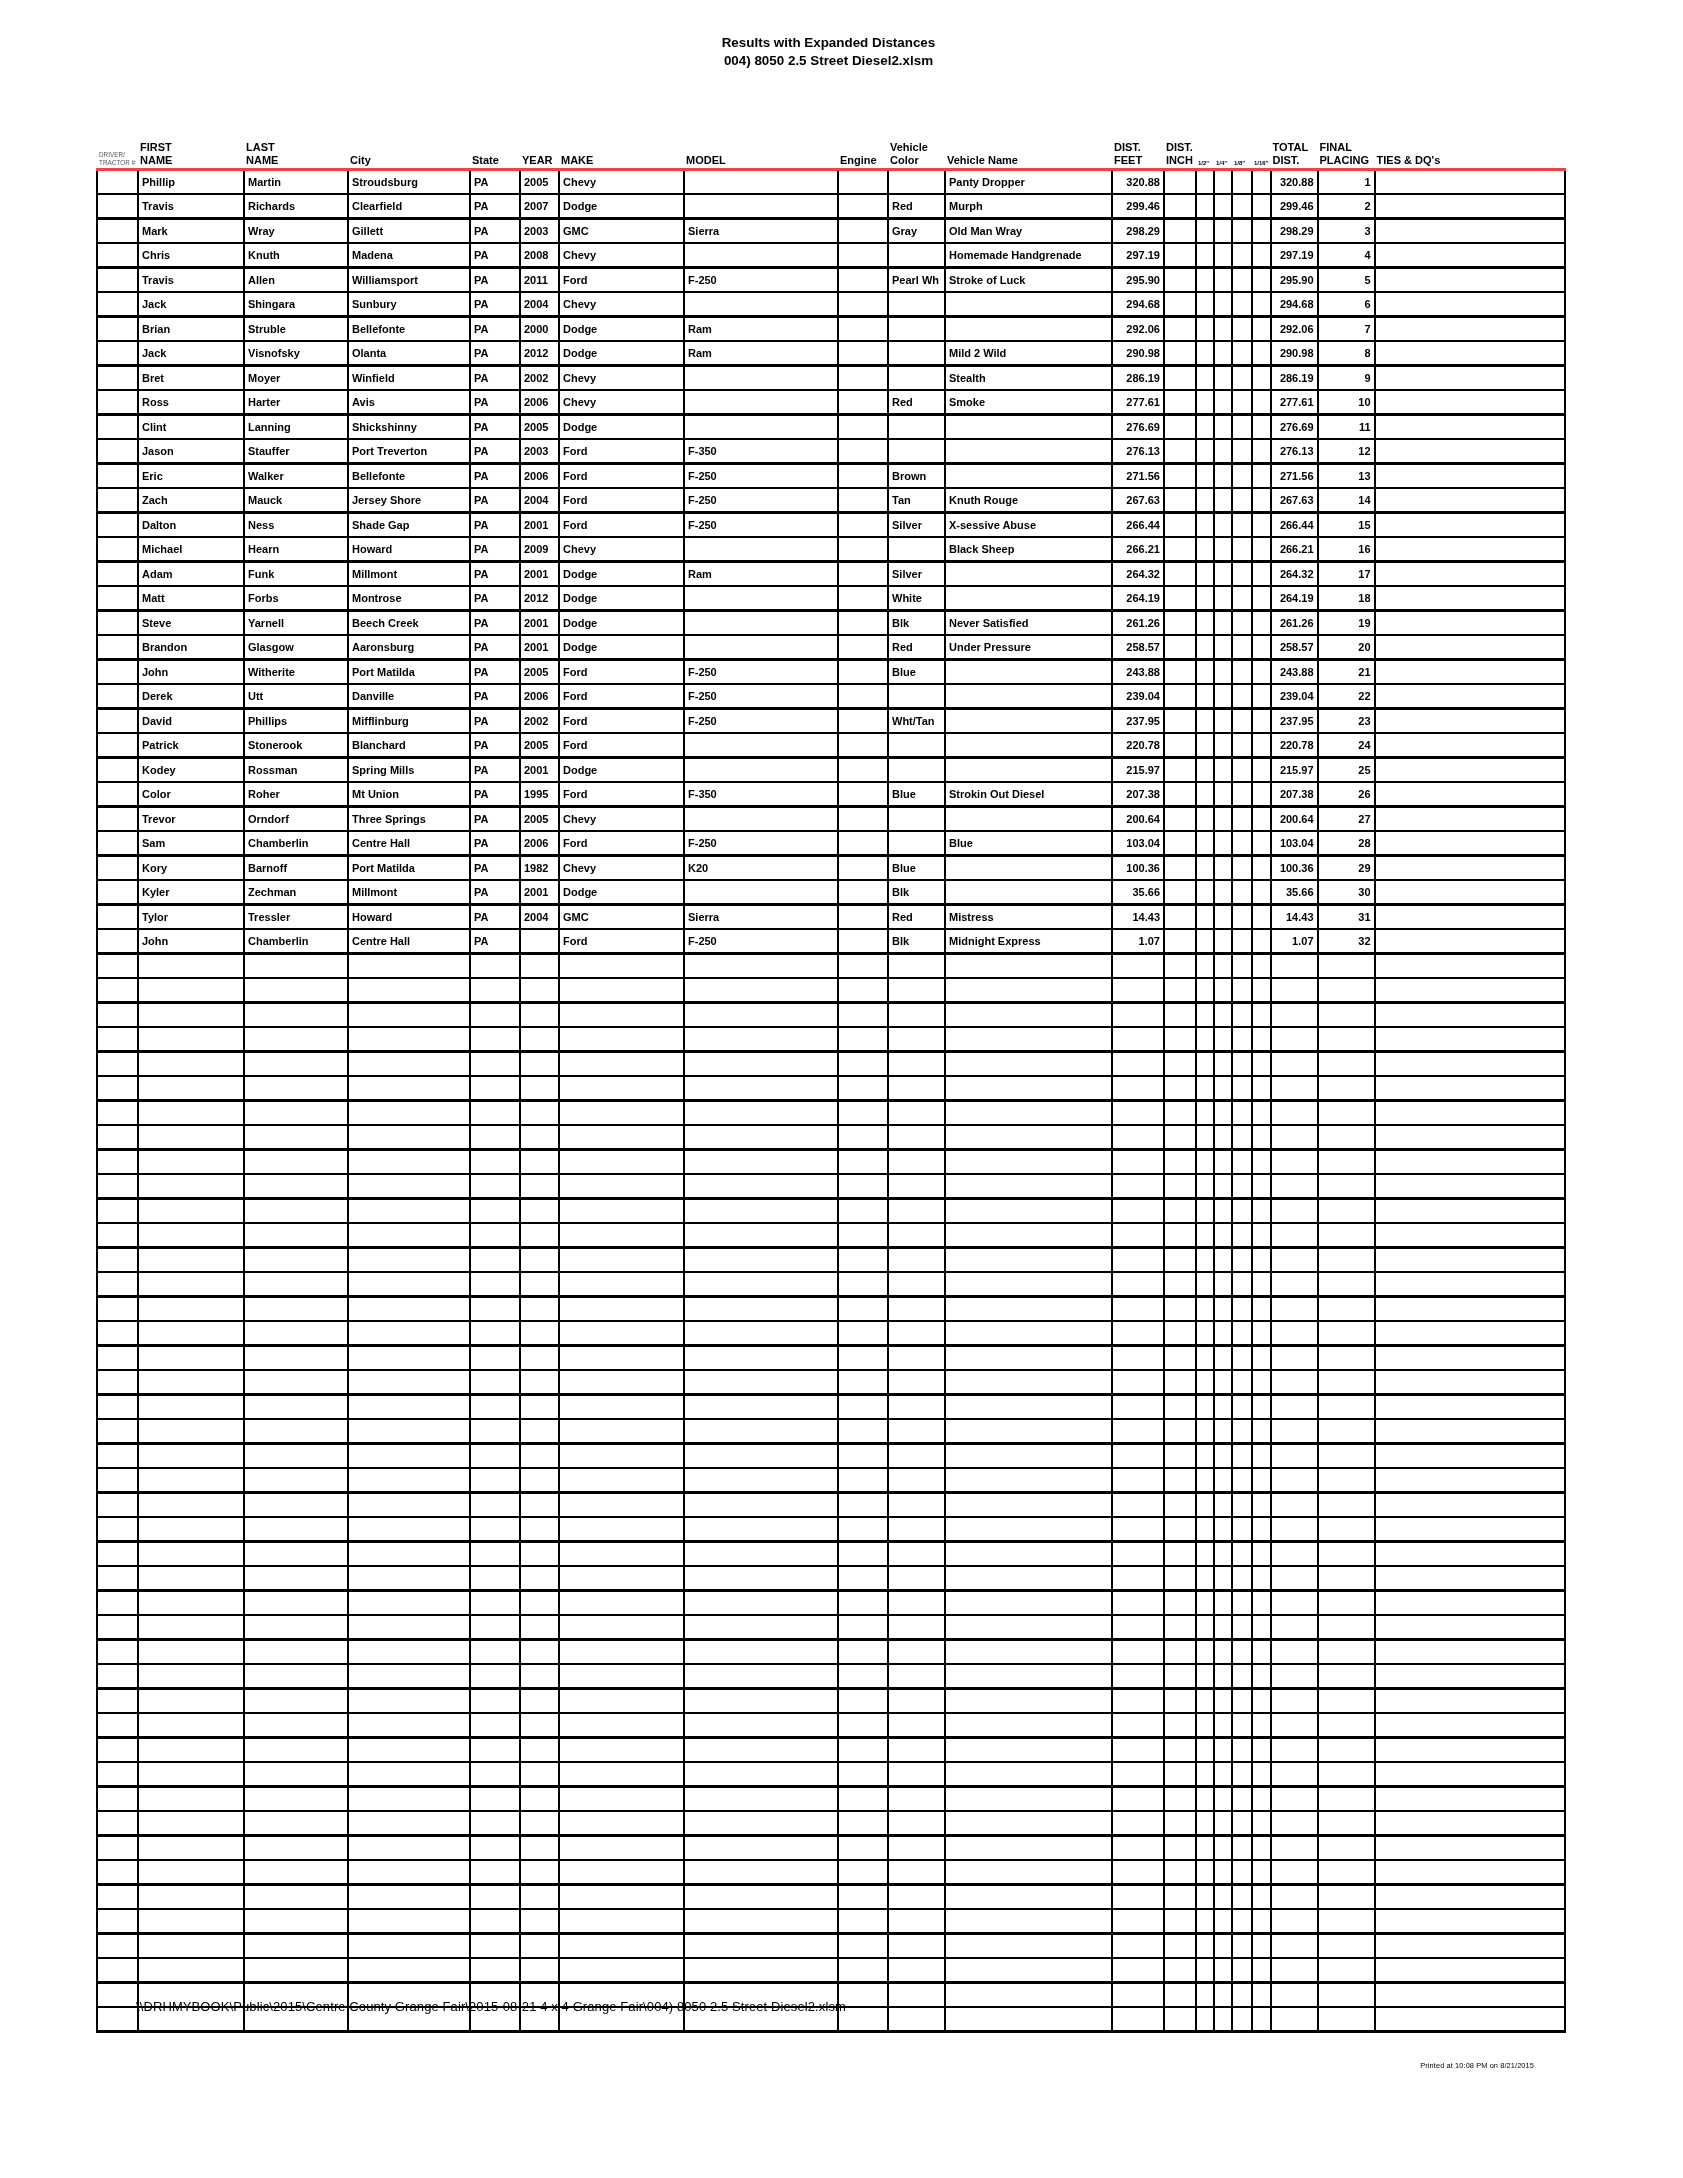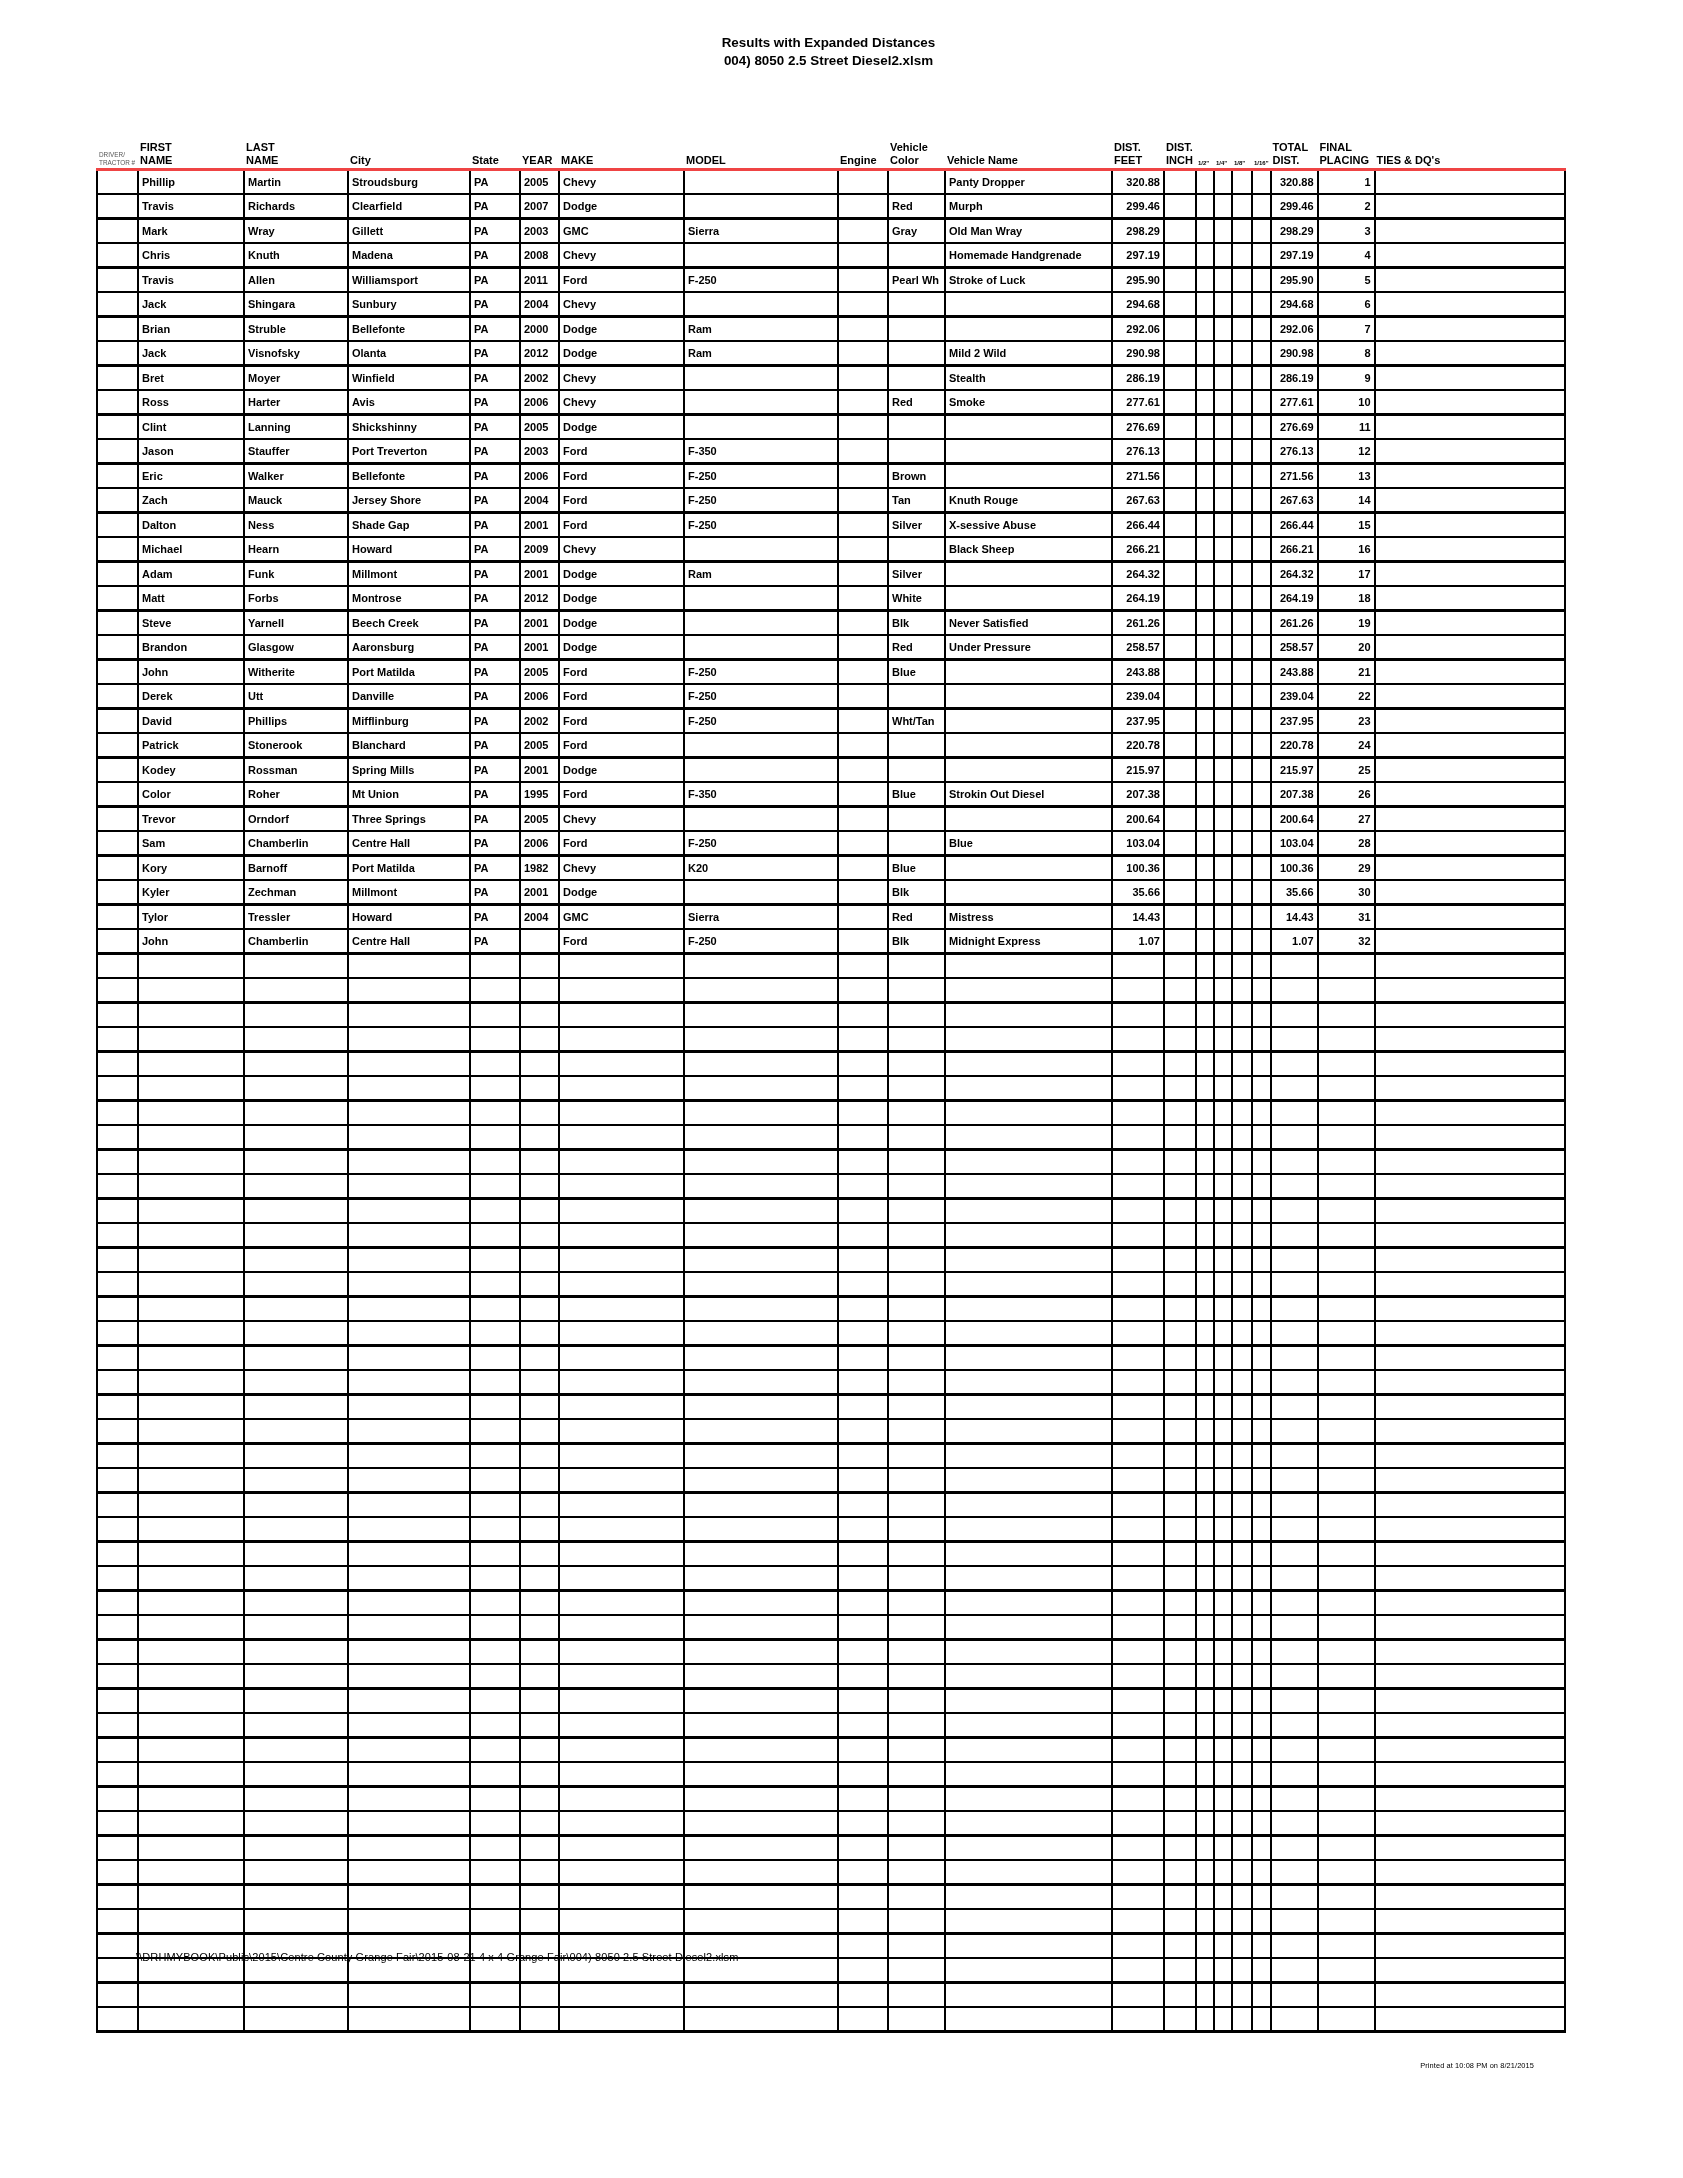--- a/index.html
+++ b/index.html
@@ -30,22 +30,22 @@
   th.hdr-tiny .l2 { font-size:6px; font-weight:bold; line-height:8px; }
   table.results td {
     border:2px solid #000;
     height:22px; font-size:11px; font-weight:bold; line-height:22px;
     padding:0 3px; overflow:hidden; white-space:nowrap;
   }
   table.results tr:nth-child(even) td { border-bottom-width:3px; }
   td.align-right { text-align:right; }
   td.no-right { border-right:none; }
   .footer-left {
-    position:absolute; left:136px; top:1951px;
-    font-size:11px; letter-spacing:0.1px;
+    position:absolute; left:136px; top:1999px;
+    font-size:13px; letter-spacing:0.1px;
   }
   .footer-right {
     position:absolute; right:149px; top:2061px;
     font-size:7.4px; letter-spacing:0.1px;padding-left:40px;
   }
 </style>
 </head>
 <body>
 
 <div class="title-block">

